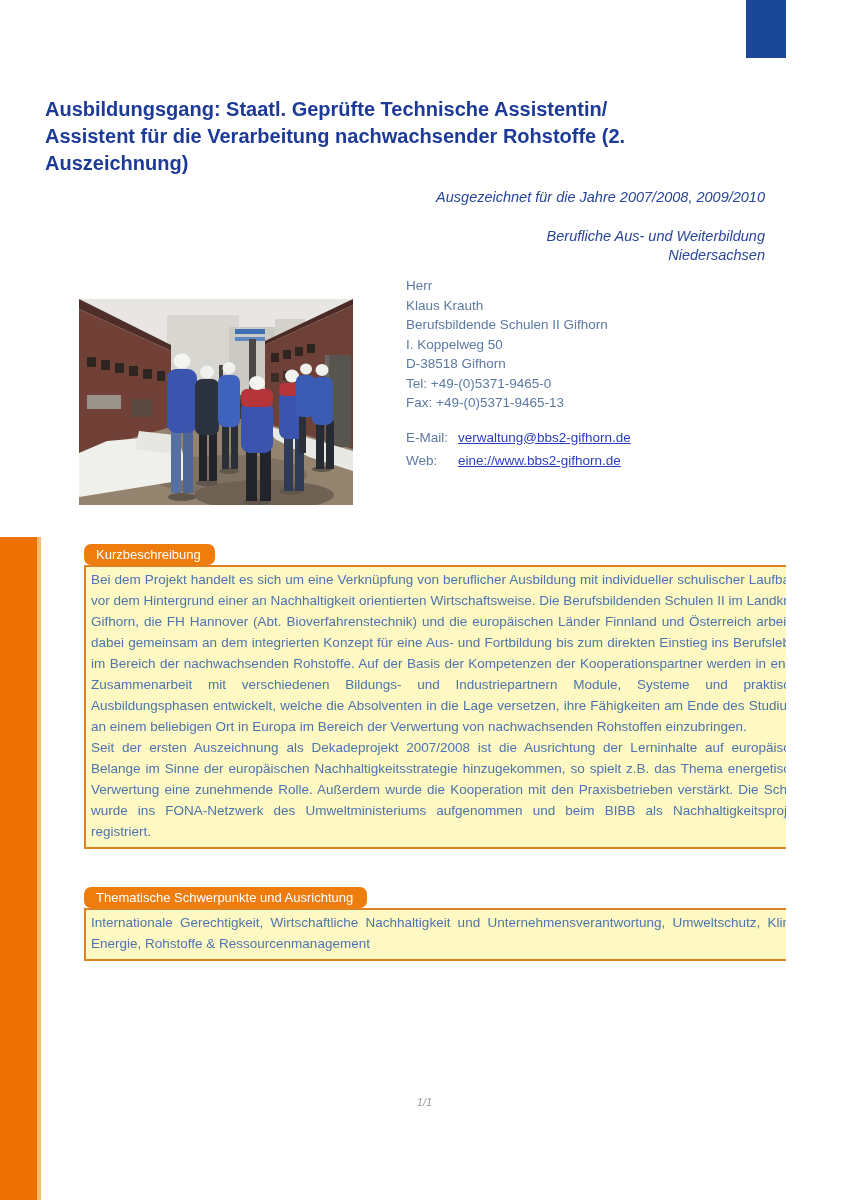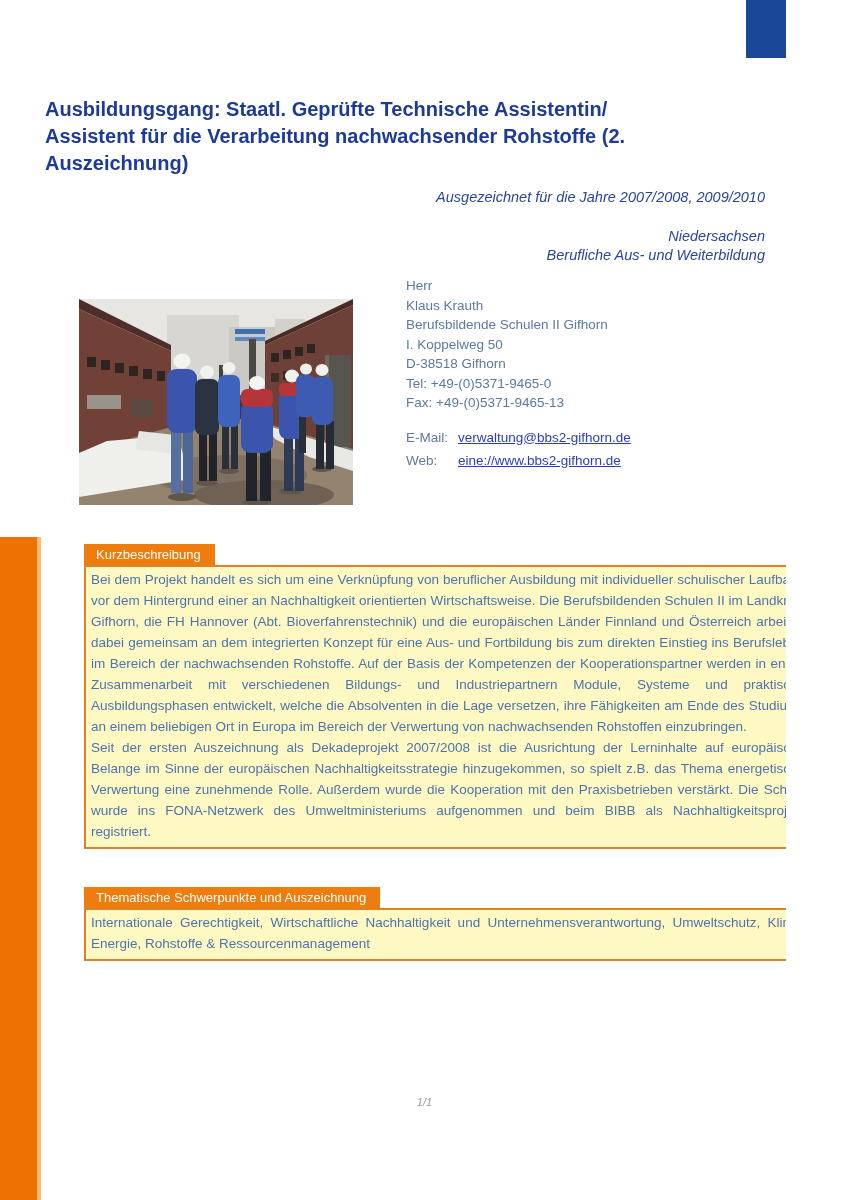--- a/index.html
+++ b/index.html
@@ -27,21 +27,21 @@
   .photo-frame svg{display:block;width:100%;height:100%;}
 
   .contact{position:absolute;left:406px;top:276px;width:370px;
     color:var(--c-contact);font-size:13.5px;line-height:19.5px;}
   .contact .links{margin-top:13px;line-height:23px;}
   .contact .lbl{display:inline-block;min-width:52px;}
   .contact a{color:var(--c-link);text-decoration:underline;text-align:right;}
 
   .panel{position:absolute;left:84px;width:728px;}
   .panel-label{display:inline-block;background:var(--c-orange-label);color:#ffffff;
-    font-size:13px;line-height:15px;padding:3px 14px 3px 12px;position:relative;z-index:2;}
+    font-size:13px;line-height:15px;padding:3px 14px 3px 12px;position:relative;z-index:2;border-radius:7px;}
   .panel-box{background:#fef9c3;border:2px solid var(--c-border);margin-top:0;
     padding:2px 5px 5px 5px;color:var(--c-body);font-size:13.5px;line-height:21px;
     text-align:justify;hyphens:none;}
   .panel-box p{margin:0;}
   .panel-kurz{top:544px;}
   .panel-topics{top:887px;}
 
   .footer{position:absolute;left:0;top:1096px;width:849px;text-align:center;
     color:var(--c-footer);font-size:11px;font-style:italic;}
 </style>
@@ -54,22 +54,22 @@
   <div class="side-bar"></div>
 
   <div class="title">
     <div>Ausbildungsgang: Staatl. Geprüfte Technische Assistentin/</div>
     <div>Assistent für die Verarbeitung nachwachsender Rohstoffe (2.</div>
     <div>Auszeichnung)</div>
   </div>
 
   <div class="subtitle-block">
     <div class="award-years">Ausgezeichnet für die Jahre 2007/2008, 2009/2010</div>
+    <div>Berufliche Aus- und Weiterbildung</div>
     <div>Niedersachsen</div>
-    <div>Berufliche Aus- und Weiterbildung</div>
   </div>
 
   <div class="photo-frame">
     <svg viewBox="0 0 274 206" preserveAspectRatio="none">
 
       <rect x="0" y="0" width="274" height="132" fill="#e7e6e2"></rect>
 
       <rect x="88" y="16" width="72" height="104" fill="#d7d6d0"></rect>
       <rect x="150" y="28" width="54" height="92" fill="#cac9c3"></rect>
       <rect x="196" y="20" width="30" height="100" fill="#d2d1cb"></rect>
@@ -184,21 +184,21 @@
 
   <section class="panel panel-kurz">
     <div class="panel-label">Kurzbeschreibung</div>
     <div class="panel-box">
       <p>Bei dem Projekt handelt es sich um eine Verknüpfung von beruflicher Ausbildung mit individueller schulischer Laufbahn vor dem Hintergrund einer an Nachhaltigkeit orientierten Wirtschaftsweise. Die Berufsbildenden Schulen II im Landkreis Gifhorn, die FH Hannover (Abt. Bioverfahrenstechnik) und die europäischen Länder Finnland und Österreich arbeiten dabei gemeinsam an dem integrierten Konzept für eine Aus- und Fortbildung bis zum direkten Einstieg ins Berufsleben im Bereich der nachwachsenden Rohstoffe. Auf der Basis der Kompetenzen der Kooperationspartner werden in enger Zusammenarbeit mit verschiedenen Bildungs- und Industriepartnern Module, Systeme und praktische Ausbildungsphasen entwickelt, welche die Absolventen in die Lage versetzen, ihre Fähigkeiten am Ende des Studiums an einem beliebigen Ort in Europa im Bereich der Verwertung von nachwachsenden Rohstoffen einzubringen.</p>
       <p>Seit der ersten Auszeichnung als Dekadeprojekt 2007/2008 ist die Ausrichtung der Lerninhalte auf europäische Belange im Sinne der europäischen Nachhaltigkeitsstrategie hinzugekommen, so spielt z.B. das Thema energetische Verwertung eine zunehmende Rolle. Außerdem wurde die Kooperation mit den Praxisbetrieben verstärkt. Die Schule wurde ins FONA-Netzwerk des Umweltministeriums aufgenommen und beim BIBB als Nachhaltigkeitsprojekt registriert.</p>
     </div>
   </section>
 
   <section class="panel panel-topics">
-    <div class="panel-label">Thematische Schwerpunkte und Auszeichnung</div>
+    <div class="panel-label">Thematische Schwerpunkte und Ausrichtung</div>
     <div class="panel-box">
       <p>Internationale Gerechtigkeit, Wirtschaftliche Nachhaltigkeit und Unternehmensverantwortung, Umweltschutz, Klima, Energie, Rohstoffe &amp; Ressourcenmanagement</p>
     </div>
   </section>
 
   <div class="footer">1/1</div>
 
 </div>
 
 </body></html>

